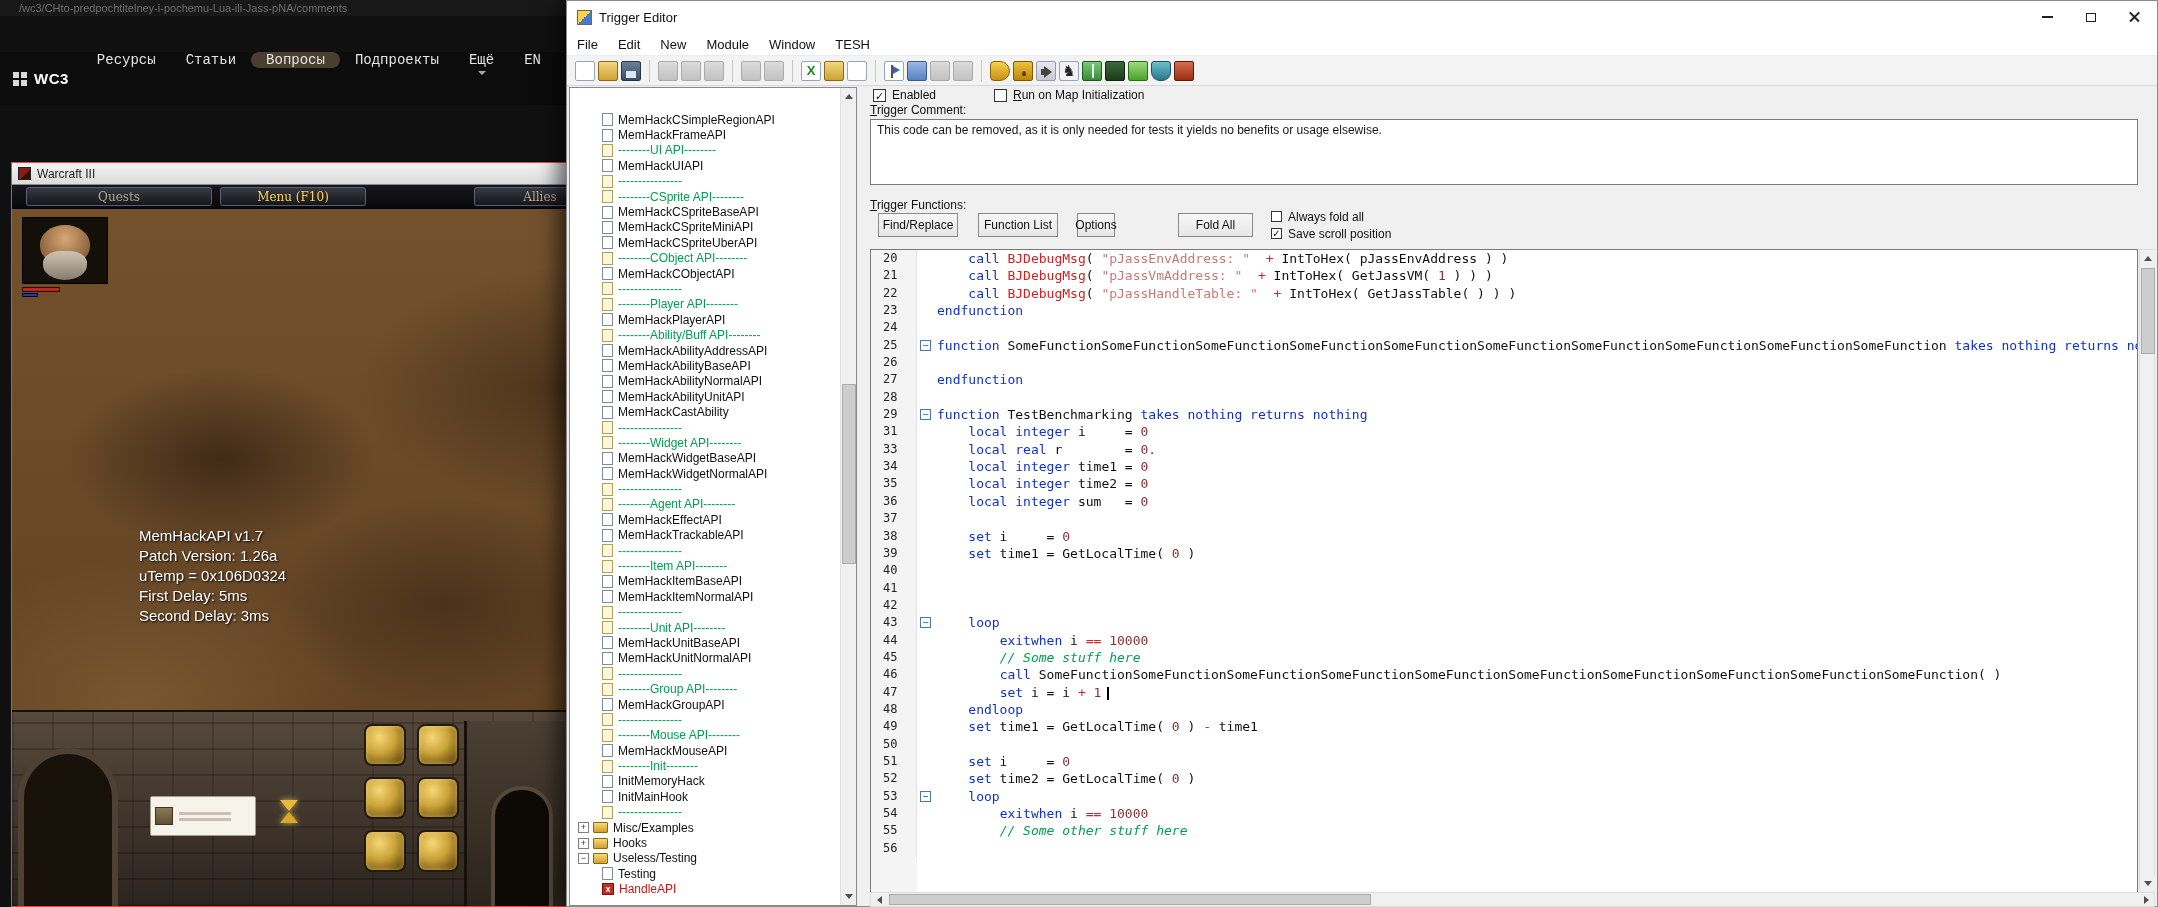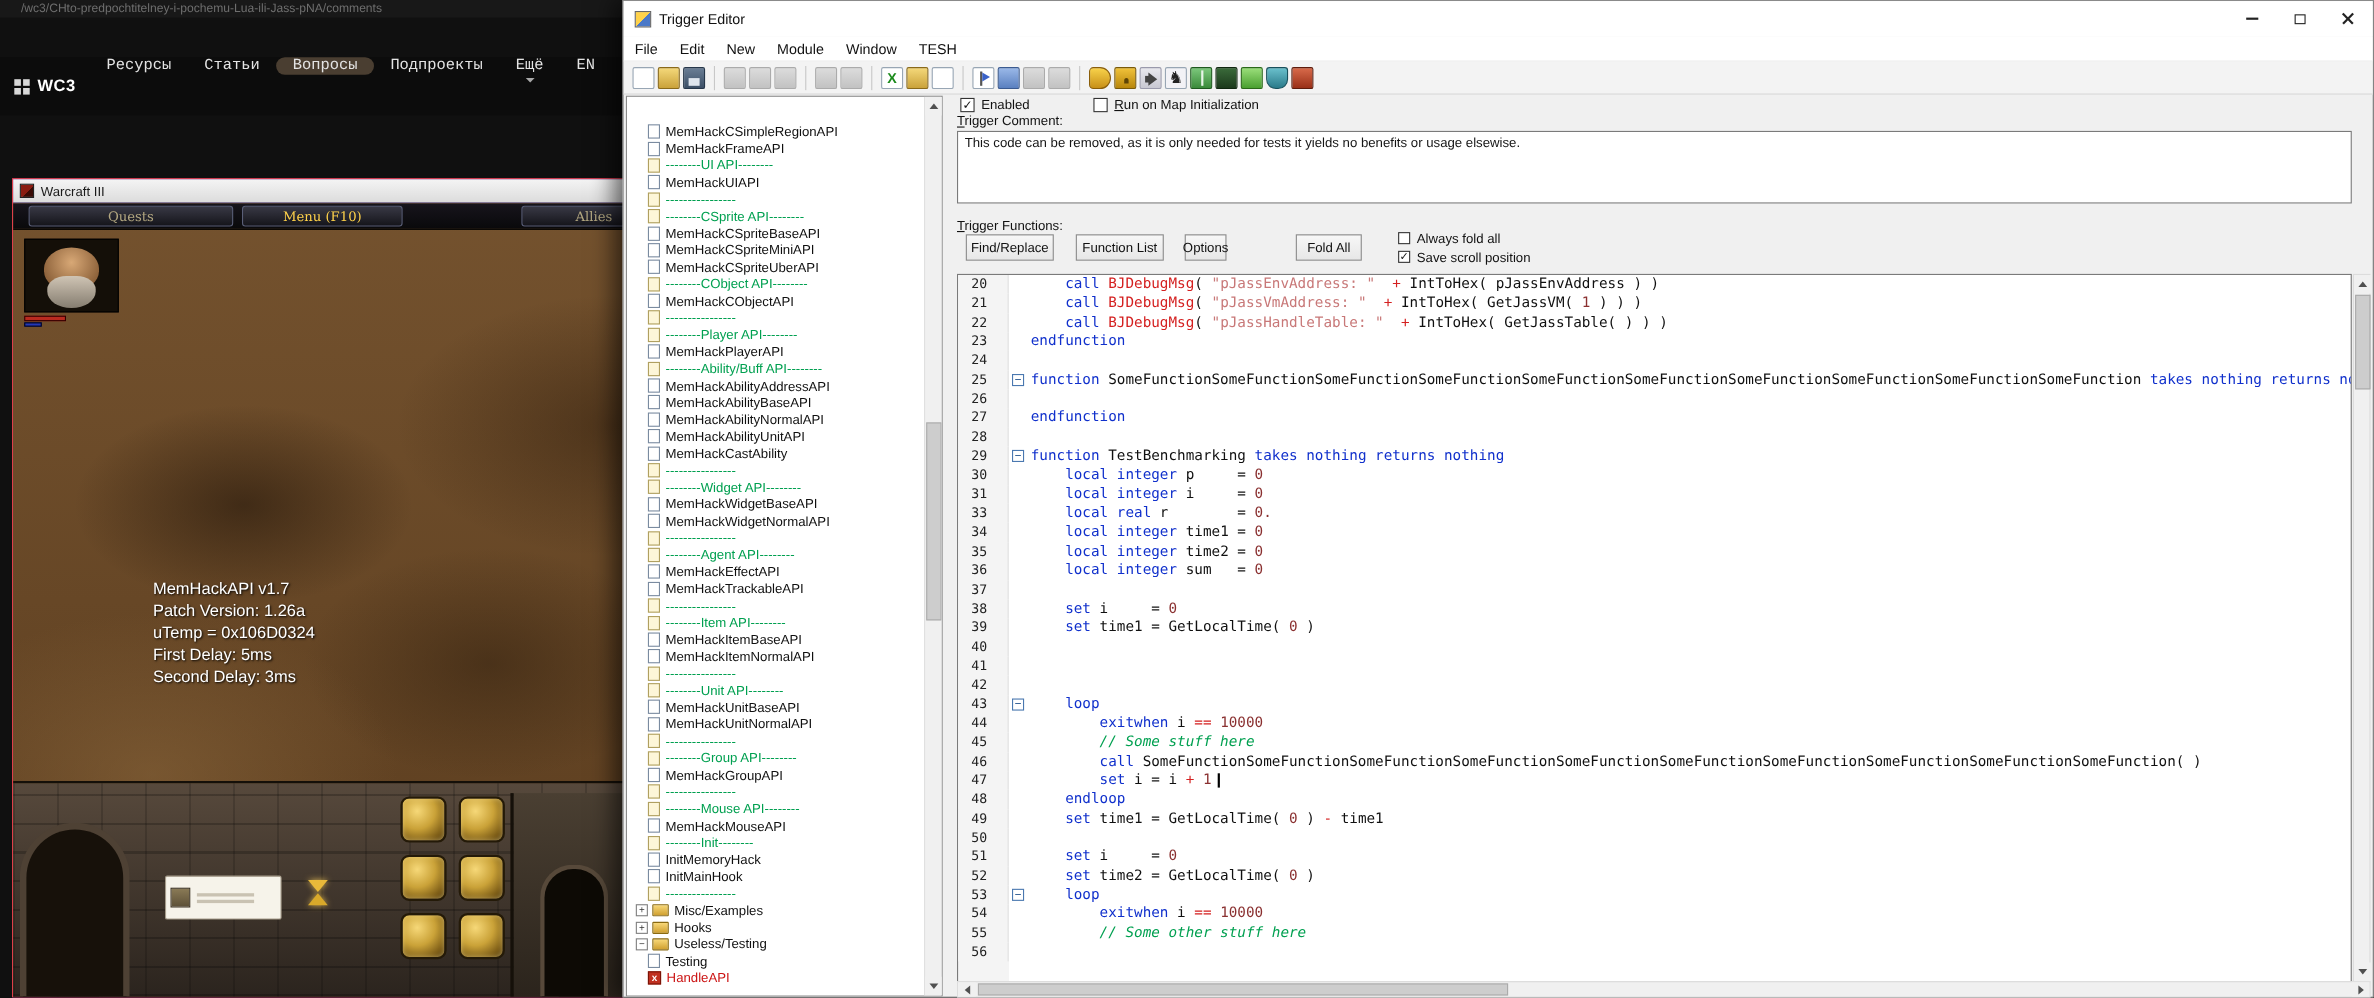--- a/index.html
+++ b/index.html
@@ -97,21 +97,21 @@
   .ic-grid{background:linear-gradient(#7cc87c,#3a8a3a);border:1px solid #1e5a1e;}
   .ic-grid::after{content:"";position:absolute;left:9px;top:2px;bottom:2px;width:1.5px;background:#e8f4e8;box-shadow:-5px 6px 0 -4px #e8f4e8, 5px -2px 0 -4px #e8f4e8;}
   .ic-darkgreen{background:linear-gradient(#3a6a3a,#1c3a1c);border:1px solid #0f260f;}
   .ic-green{background:linear-gradient(#9ade7a,#4aa030);border:1px solid #2a6a18;}
   .ic-shield{background:linear-gradient(#6ac0cc,#2a7a8a);border:1px solid #18505c;border-radius:3px 3px 9px 9px;}
   .ic-redbox{background:linear-gradient(#d86a4a,#9a3018);border:1px solid #5e1c0c;}
 
   
   .te-tree{position:absolute;left:2px;top:86px;width:288px;height:819px;background:#fff;border:1px solid #8a8a8a;overflow:hidden;}
   #tree-rows{position:absolute;left:0;top:24px;right:16px;}
-  .trow{display:flex;align-items:center;height:15.4px;font-size:12px;color:#101010;padding-left:19px;white-space:nowrap;overflow:hidden;}
+  .trow{display:flex;align-items:center;height:15.4px;font-size:12px;color:#101010;padding-left:32px;white-space:nowrap;overflow:hidden;}
   .trow.folder{padding-left:8px;}
   .tlabel{margin-left:5px;}
   .trow.sep .tlabel{color:#00a050;}
   .trow.disabled .tlabel{color:#cc1414;}
   .exp{width:11px;height:11px;border:1px solid #7f7f7f;background:#fff;font-size:9px;line-height:9px;text-align:center;color:#333;margin-right:4px;flex:none;}
   .i-page{width:11px;height:13px;background:#fff;border:1px solid #7a8ba0;flex:none;}
   .i-sepicon{background:#fdf6d8;border-color:#b0a060;}
   .i-folder{width:15px;height:11px;background:linear-gradient(#f8d878,#d0a030);border:1px solid #8a6a10;border-radius:1px;flex:none;}
   .i-x{width:12px;height:12px;background:#c03020;border:1px solid #7a1408;color:#fff;font-size:9px;line-height:11px;text-align:center;font-weight:bold;flex:none;}
   .vsb{position:absolute;right:0;top:0;bottom:0;width:16px;background:#f0f0f0;border-left:1px solid #e0e0e0;}
@@ -524,21 +524,21 @@
     <div class="dlabel" style="left:325px;top:87px;">Enabled</div>
     <div class="chk" style="left:427px;top:88px;"></div>
     <div class="dlabel" style="left:446px;top:87px;"><u>R</u>un on Map Initialization</div>
     <div class="dlabel" style="left:303px;top:102px;"><u>T</u>rigger Comment:</div>
     <div class="comment-box">This code can be removed, as it is only needed for tests it yields no benefits or usage elsewise.</div>
     <div class="dlabel" style="left:303px;top:197px;"><u>T</u>rigger Functions:</div>
 
     <div class="btn" style="left:311px;width:80px;">Find/Replace</div>
     <div class="btn" style="left:411px;width:80px;">Function List</div>
     <div class="btn" style="left:510px;width:38px;">Options</div>
-    <div class="btn" style="left:611px;width:60px;">Fold All</div>
+    <div class="btn" style="left:611px;width:75px;">Fold All</div>
 
     <div class="chk" style="left:704px;top:210px;width:11px;height:11px;font-size:10px;line-height:10px;"></div>
     <div class="dlabel" style="left:721px;top:209px;">Always fold all</div>
     <div class="chk" style="left:704px;top:227px;width:11px;height:11px;font-size:10px;line-height:10px;">✓</div>
     <div class="dlabel" style="left:721px;top:226px;">Save scroll position</div>
 
     <div class="editor">
       <div id="code-lines">
           <div class="cline">
             <span class="lnum">20</span>
@@ -588,25 +588,20 @@
             <span class="lcode"></span>
           </div>
           <div class="cline">
             <span class="lnum">29</span>
             <span class="lfold">
               <span class="fbox">−</span>
             </span>
             <span class="lcode"><span class="c-k">function</span><span class="c-p"> TestBenchmarking </span><span class="c-k">takes</span><span class="c-p"> </span><span class="c-k">nothing</span><span class="c-p"> </span><span class="c-k">returns</span><span class="c-p"> </span><span class="c-k">nothing</span></span>
           </div>
           <div class="cline">
-            <span class="lnum">30</span>
-            <span class="lfold"></span>
-            <span class="lcode"><span class="c-p">    </span><span class="c-k">local</span><span class="c-p"> </span><span class="c-k">integer</span><span class="c-p"> p     = </span><span class="c-num">0</span></span>
-          </div>
-          <div class="cline">
             <span class="lnum">31</span>
             <span class="lfold"></span>
             <span class="lcode"><span class="c-p">    </span><span class="c-k">local</span><span class="c-p"> </span><span class="c-k">integer</span><span class="c-p"> i     = </span><span class="c-num">0</span></span>
           </div>
           <div class="cline">
             <span class="lnum">33</span>
             <span class="lfold"></span>
             <span class="lcode"><span class="c-p">    </span><span class="c-k">local</span><span class="c-p"> </span><span class="c-k">real</span><span class="c-p"> r        = </span><span class="c-num">0.</span></span>
           </div>
           <div class="cline">

